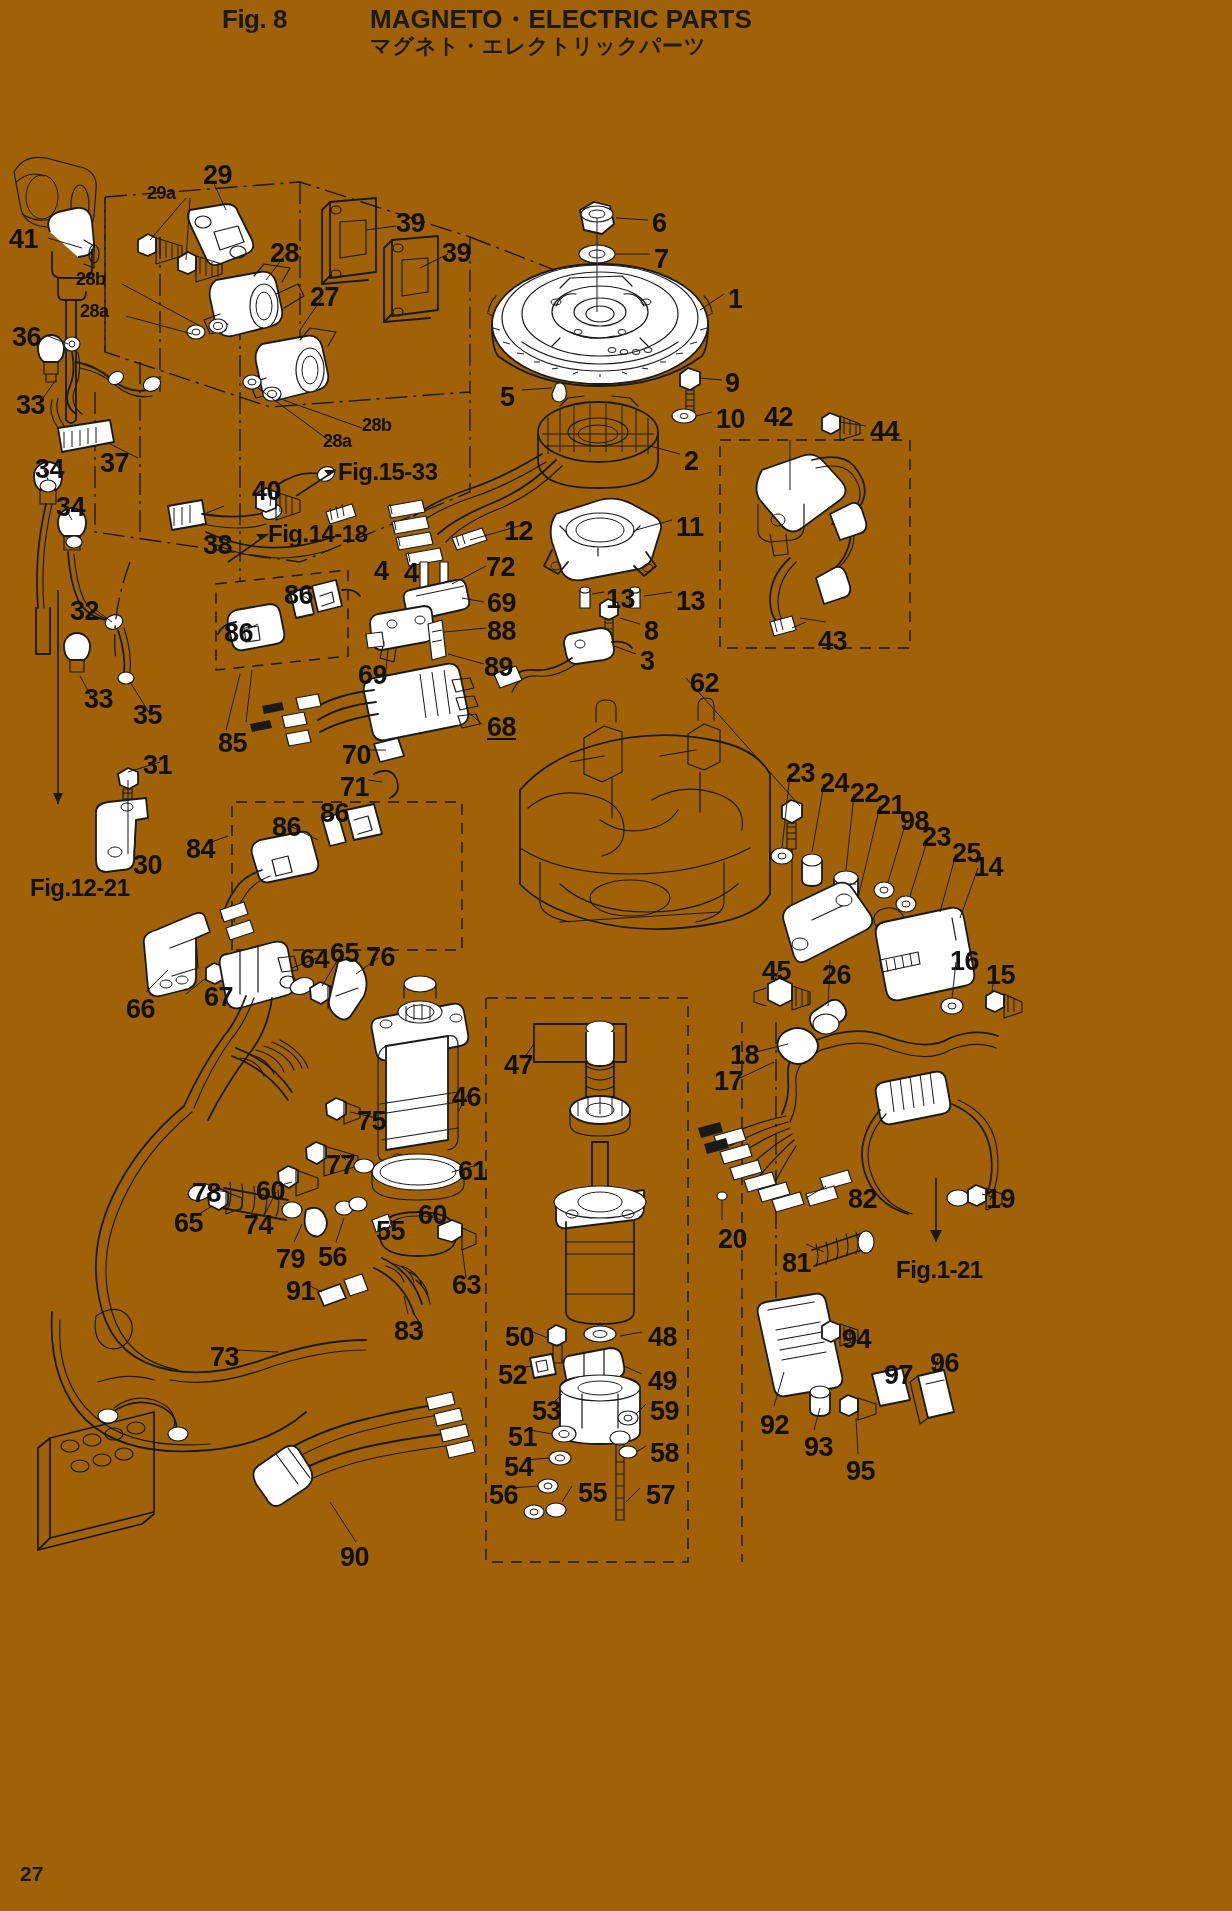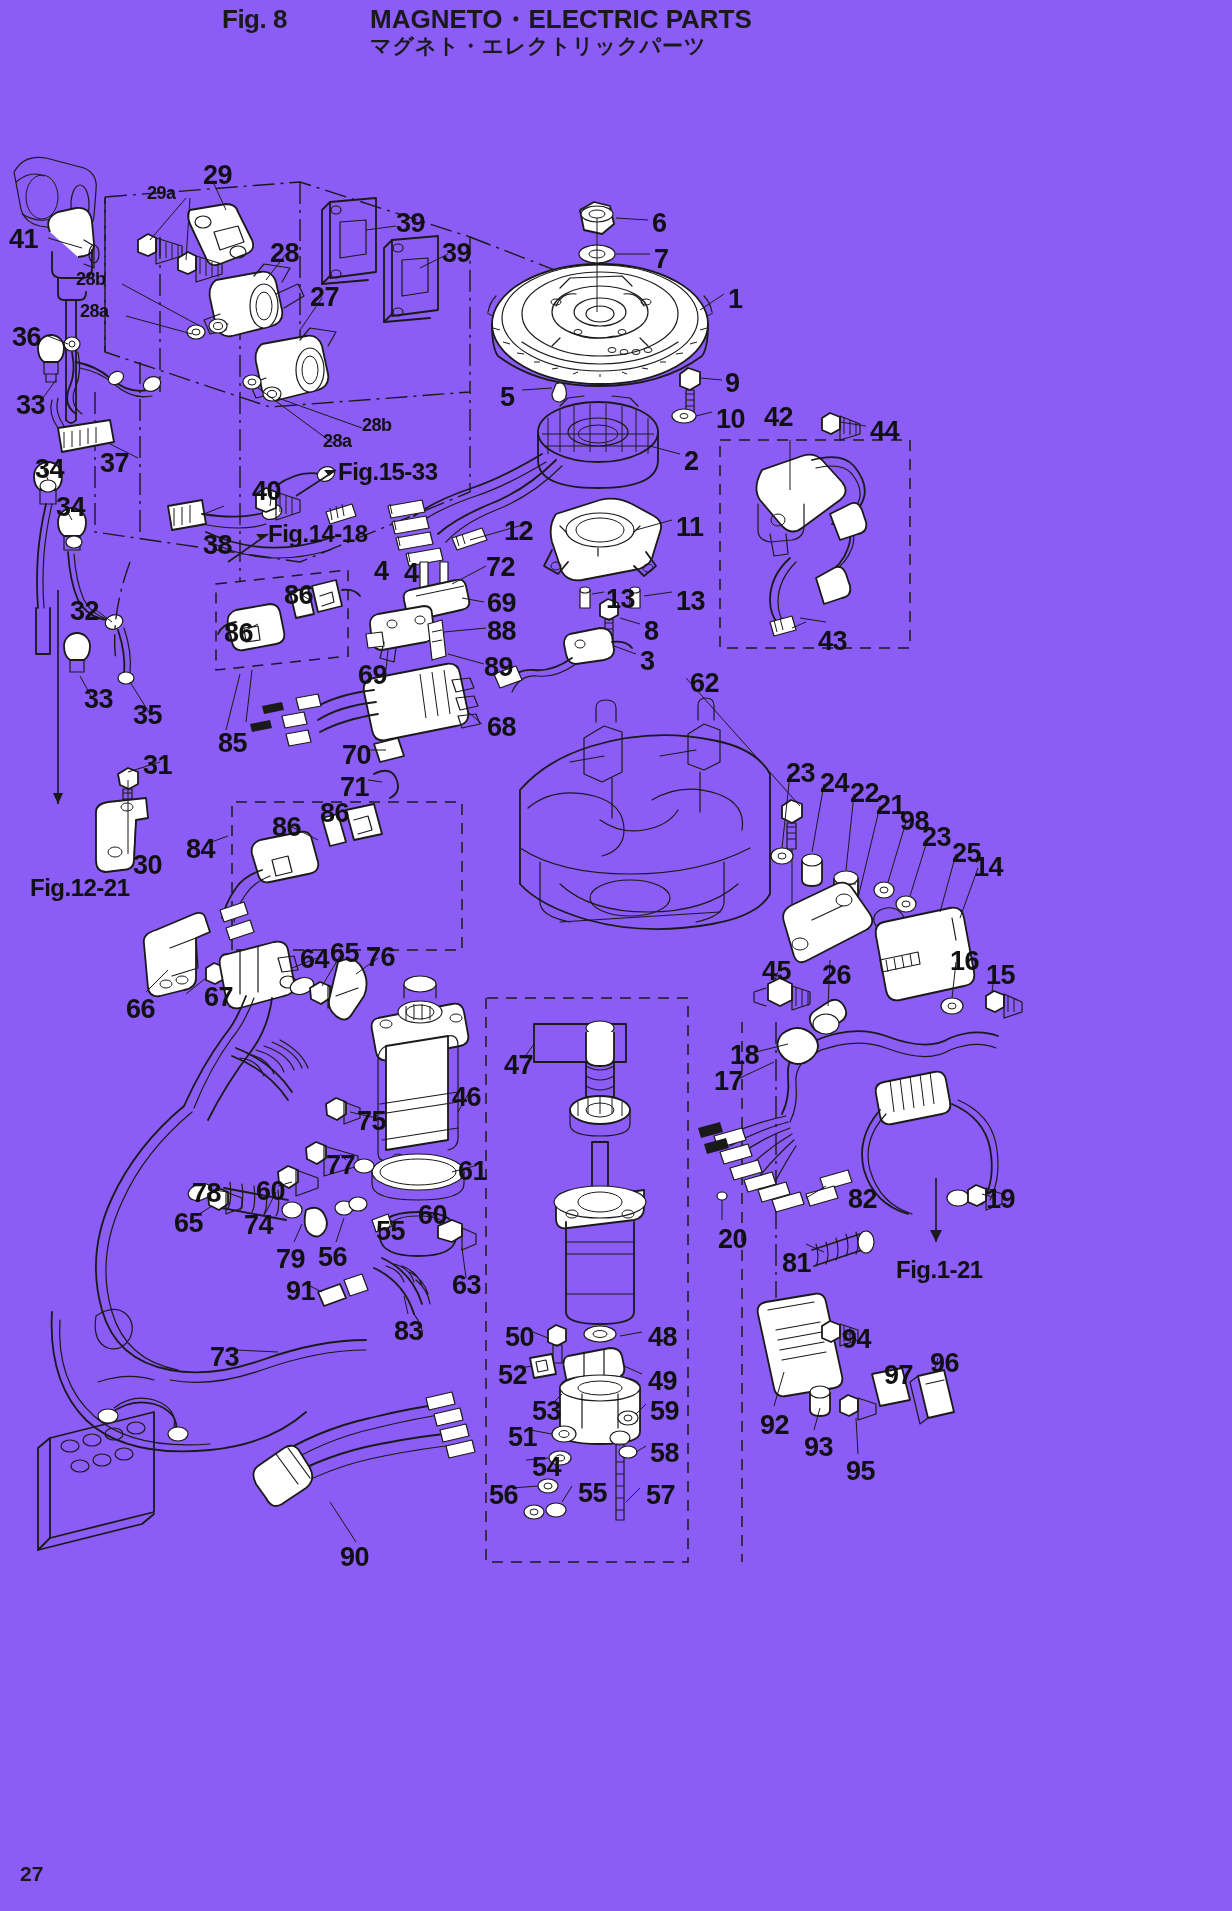--- a/index.html
+++ b/index.html
@@ -6,21 +6,21 @@
   body{
     font-family:"Liberation Sans", sans-serif;
     color:#1a1a1a;
     -webkit-font-smoothing:antialiased;
   }
   #page{
     position:relative;
     width:1232px;
     height:1911px;
     overflow:hidden;
-    background:#8b5cf6;
+    background:#a16207;
   }
   
   #header{
     position:absolute; left:0; top:0; width:1232px; height:68px;
   }
   #fig-label{
     position:absolute; left:222px; top:4px;
     font-size:26px; font-weight:bold; letter-spacing:-0.5px;
   }
   #title-en{
@@ -961,21 +961,21 @@
       <div class="callout" style="left: 70px; top: 598px;">32</div>
       <div class="callout" style="left: 84px; top: 686px;">33</div>
       <div class="callout" style="left: 133px; top: 702px;">35</div>
       <div class="callout" style="left: 284px; top: 582px;">86</div>
       <div class="callout" style="left: 224px; top: 620px;">86</div>
       <div class="callout" style="left: 218px; top: 730px;">85</div>
       <div class="callout" style="left: 487px; top: 590px;">69</div>
       <div class="callout" style="left: 487px; top: 618px;">88</div>
       <div class="callout" style="left: 358px; top: 662px;">69</div>
       <div class="callout" style="left: 484px; top: 654px;">89</div>
-      <div class="callout" style="left: 487px; top: 714px;">68</div>
+      <div class="callout" style="left: 487px; top: 714px; text-decoration: underline;">68</div>
       <div class="callout" style="left: 342px; top: 742px;">70</div>
       <div class="callout" style="left: 340px; top: 774px;">71</div>
       <div class="callout" style="left: 486px; top: 554px;">72</div>
       <div class="callout" style="left: 143px; top: 752px;">31</div>
       <div class="callout" style="left: 133px; top: 852px;">30</div>
       <div class="callout" style="left: 186px; top: 836px;">84</div>
       <div class="callout" style="left: 272px; top: 814px;">86</div>
       <div class="callout" style="left: 320px; top: 800px;">86</div>
       <div class="callout" style="left: 126px; top: 996px;">66</div>
       <div class="callout" style="left: 172px; top: 984px; margin-left: 32px;">67</div>
@@ -1001,21 +1001,21 @@
       <div class="callout" style="left: 340px; top: 1544px;">90</div>
       <div class="callout" style="left: 504px; top: 1052px;">47</div>
       <div class="callout" style="left: 505px; top: 1324px;">50</div>
       <div class="callout" style="left: 648px; top: 1324px;">48</div>
       <div class="callout" style="left: 498px; top: 1362px;">52</div>
       <div class="callout" style="left: 648px; top: 1368px;">49</div>
       <div class="callout" style="left: 532px; top: 1398px;">53</div>
       <div class="callout" style="left: 650px; top: 1398px;">59</div>
       <div class="callout" style="left: 508px; top: 1424px;">51</div>
       <div class="callout" style="left: 650px; top: 1440px;">58</div>
-      <div class="callout" style="left: 532px; top: 1454px;">54</div>
+      <div class="callout" style="left: 504px; top: 1454px;">54</div>
       <div class="callout" style="left: 489px; top: 1482px;">56</div>
       <div class="callout" style="left: 578px; top: 1480px;">55</div>
       <div class="callout" style="left: 646px; top: 1482px;">57</div>
       <div class="callout" style="left: 652px; top: 210px;">6</div>
       <div class="callout" style="left: 654px; top: 246px;">7</div>
       <div class="callout" style="left: 728px; top: 286px;">1</div>
       <div class="callout" style="left: 725px; top: 370px;">9</div>
       <div class="callout" style="left: 500px; top: 384px;">5</div>
       <div class="callout" style="left: 716px; top: 406px;">10</div>
       <div class="callout" style="left: 684px; top: 448px;">2</div>

